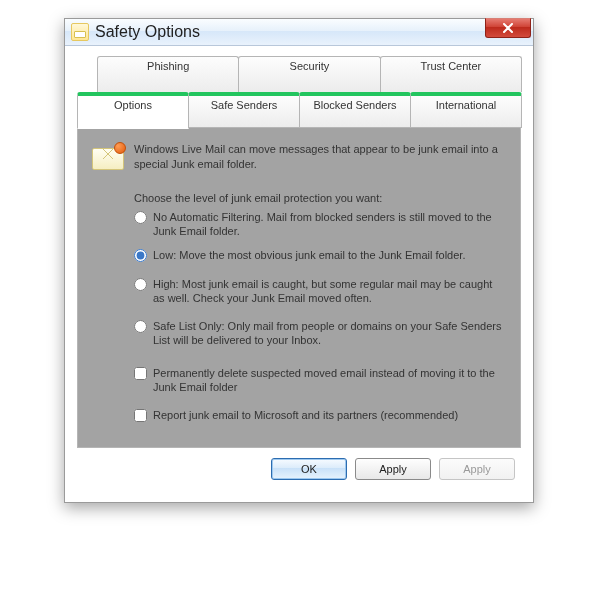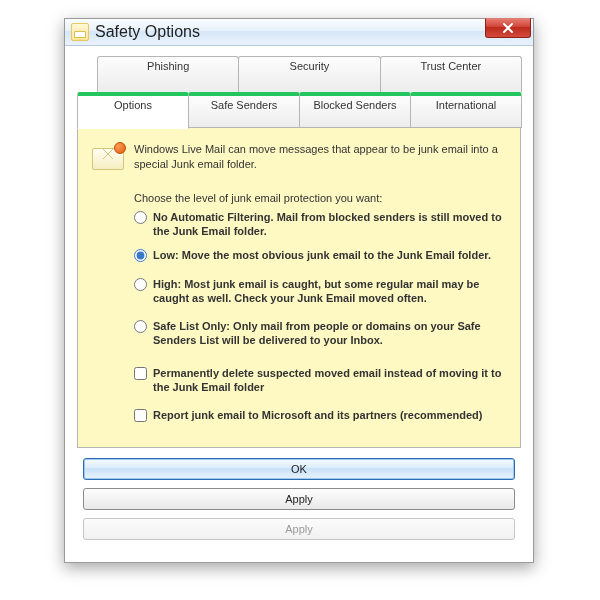--- a/index.html
+++ b/index.html
@@ -101,21 +101,21 @@
   }
   .tab.active {
     background: #fff;
     z-index: 3;
     border-bottom: 1px solid #fff;
     margin-bottom: -1px;
   }
 
   .tab-panel {
     border: 1px solid #b5b5b5;
-    background: #fef9c3;
+    background: #a3a3a3;
     padding: 14px 14px 10px;
     position: relative;
     z-index: 2;
     margin-top: -1px;
   }
 
   .intro {
     display: flex;
     gap: 10px;
     margin-bottom: 20px;
@@ -160,30 +160,29 @@
   }
   .opt.tight { margin-bottom: 10px; }
   .opt input[type=radio], .opt input[type=checkbox] {
     margin: 1px 0 0;
     flex: none;
     width: 13px; height: 13px;
     accent-color: #3a78c8;
   }
   .opt label {
     display: block;
-    font-weight: bold;
   }
 
   .checks { margin-top: 18px; }
 
   .button-row {
     display: flex;
+    justify-content: flex-end;
     gap: 8px;
     padding: 10px 6px 10px;
-    flex-direction: column;
   }
   .btn {
     min-width: 76px;
     height: 22px;
     border: 1px solid #8a8a8a;
     background: linear-gradient(#fefefe,#e8e8e8);
     border-radius: 3px;
     font-size: 11px;
     color: #222;
     padding: 0 10px;

